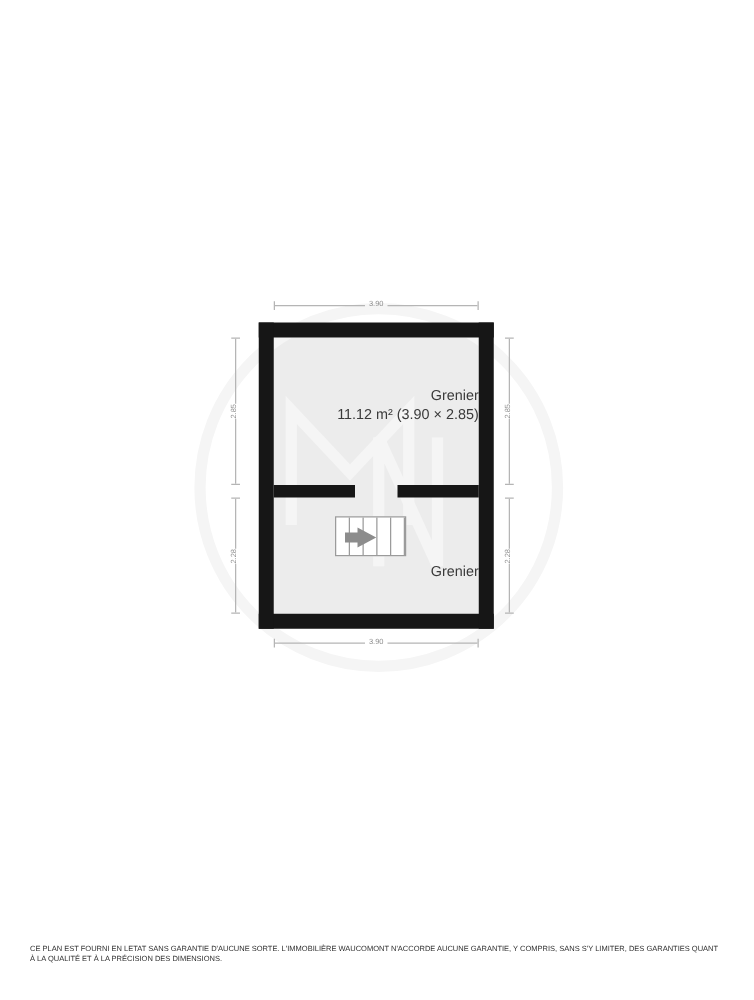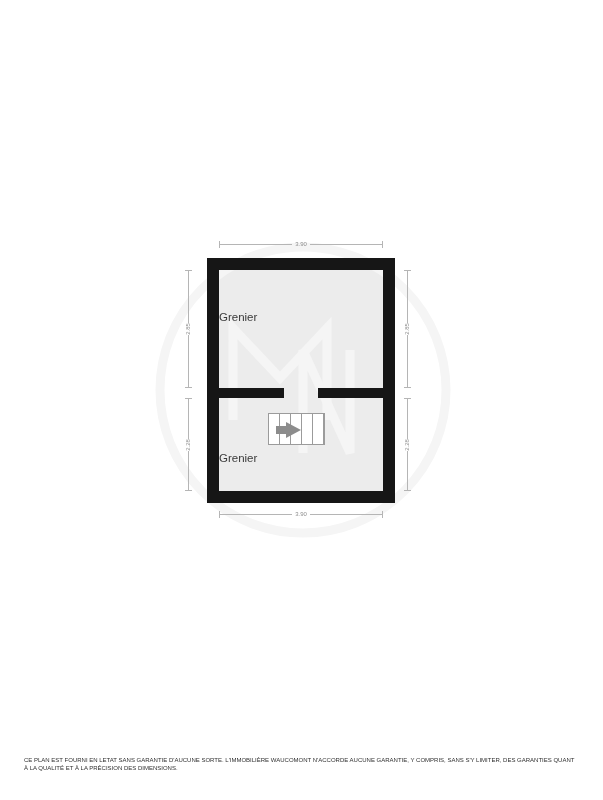--- a/index.html
+++ b/index.html
@@ -17,21 +17,21 @@
   .room-fill{left:219px;top:270px;width:164px;height:221px;background:#ececec;}
   .wall{background:#161616;}
   .wall-top{left:207px;top:258px;width:188px;height:12px;}
   .wall-bottom{left:207px;top:491px;width:188px;height:12px;}
   .wall-left{left:207px;top:258px;width:12px;height:245px;}
   .wall-right{left:383px;top:258px;width:12px;height:245px;}
   .wall-mid-left{left:219px;top:388px;width:65px;height:10px;}
   .wall-mid-right{left:318px;top:388px;width:65px;height:10px;}
 
   
-  .room-label{width:164px;left:219px;text-align:left;color:#3a3a3a;
+  .room-label{width:164px;left:219px;text-align:right;color:#3a3a3a;
     font-size:11.5px;line-height:15px;}
   .room-label-1{top:310px;}
   .room-label-2{top:451px;}
 
   
   .stairs{left:268px;top:413px;width:57px;height:32px;background:#ffffff;
     border:1px solid #9b9b9b;box-sizing:border-box;display:flex;}
   .stair-step{flex:1;border-right:1px solid #9b9b9b;}
   .stair-step:last-child{border-right:none;}
   .stairs svg{position:absolute;left:4px;top:7px;}
@@ -81,20 +81,21 @@
   <div class="stair-step"></div>
   <div class="stair-step"></div>
   <div class="stair-step"></div>
   <svg width="30" height="18" viewBox="0 0 30 18">
     <polygon points="3,5 13,5 13,1 28,9 13,17 13,13 3,13" fill="#8c8c8c"></polygon>
   </svg>
 </div>
 
 <div class="abs room-label room-label-1">
   <div>Grenier</div>
+  <div>11.12 m² (3.90 × 2.85)</div>
 </div>
 <div class="abs room-label room-label-2">
   <div>Grenier</div>
 </div>
 
 <div class="abs dim dim-h dim-top">
   <div class="tick"></div>
     <div class="hline"></div>
   <span class="dim-label">3.90</span>
   <div class="hline"></div>

